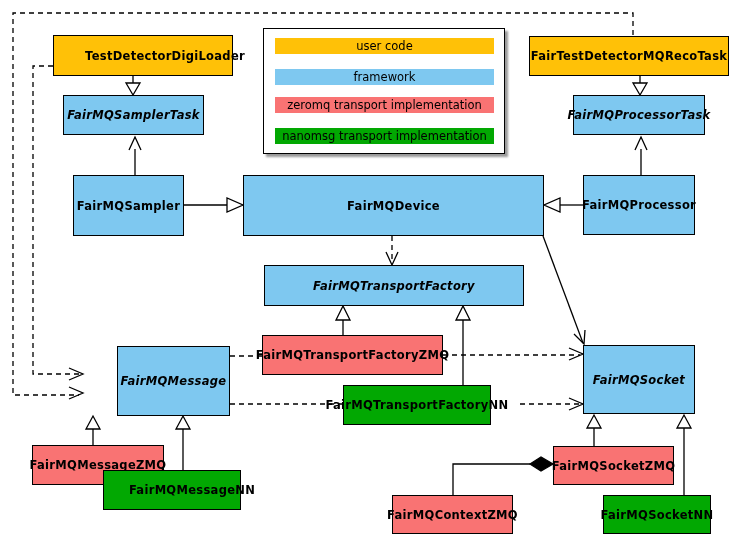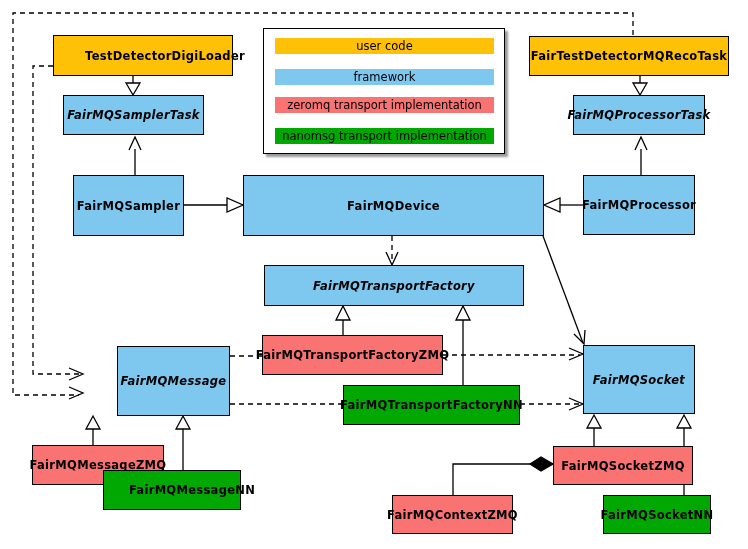--- a/index.html
+++ b/index.html
@@ -19,26 +19,26 @@
   
   #n-digi-loader{left:53px;top:35px;width:180px;height:41px;}
   #n-sampler-task{left:63px;top:95px;width:141px;height:40px;}
   #n-sampler{left:73px;top:175px;width:111px;height:61px;}
   #n-reco-task{left:529px;top:36px;width:200px;height:40px;}
   #n-processor-task{left:573px;top:95px;width:132px;height:40px;}
   #n-processor{left:583px;top:175px;width:112px;height:60px;}
   #n-device{left:243px;top:175px;width:301px;height:61px;}
   #n-transport-factory{left:264px;top:265px;width:260px;height:41px;}
   #n-tf-zmq{left:262px;top:335px;width:181px;height:40px;}
-  #n-tf-nn{left:343px;top:385px;width:177px;height:40px;text-align:right;}
+  #n-tf-nn{left:343px;top:385px;width:148px;height:40px;text-align:right;}
   #n-message{left:83px;top:346px;width:113px;height:70px;}
   #n-socket{left:583px;top:345px;width:112px;height:69px;}
   #n-message-zmq{left:32px;top:445px;width:132px;height:40px;text-align:center;}
   #n-message-nn{left:103px;top:470px;width:138px;height:40px;padding-left:40px;}
-  #n-socket-zmq{left:553px;top:446px;width:140px;height:39px;}
+  #n-socket-zmq{left:553px;top:446px;width:121px;height:39px;}
   #n-socket-nn{left:603px;top:495px;width:108px;height:39px;}
   #n-context-zmq{left:392px;top:495px;width:121px;height:39px;}
 </style>
 </head>
 <body>
 
 <div id="canvas">
 
   <svg id="edges" width="748" height="549" viewBox="0 0 748 549">
     <g stroke="#000" stroke-width="1.3" fill="none">

